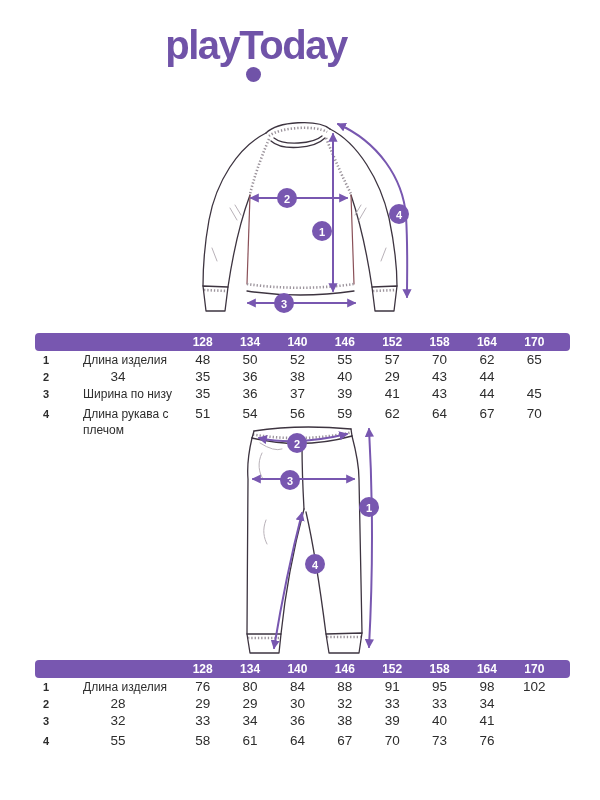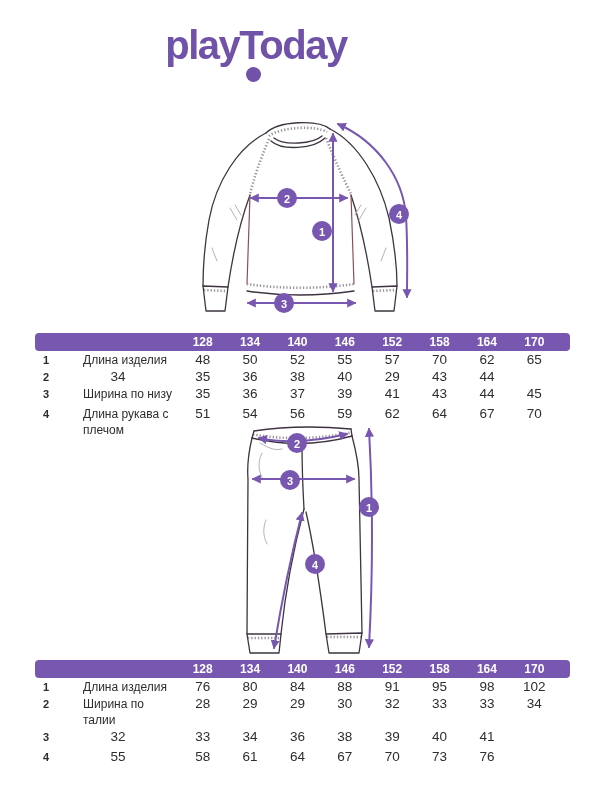--- a/index.html
+++ b/index.html
@@ -250,21 +250,20 @@
         <div class="t-val">80</div>
         <div class="t-val">84</div>
         <div class="t-val">88</div>
         <div class="t-val">91</div>
         <div class="t-val">95</div>
         <div class="t-val">98</div>
         <div class="t-val">102</div>
       </div>
       <div class="t-row">
         <div class="t-num">2</div>
-        <div class="t-label">Ширина по талии</div>
         <div class="t-val">28</div>
         <div class="t-val">29</div>
         <div class="t-val">29</div>
         <div class="t-val">30</div>
         <div class="t-val">32</div>
         <div class="t-val">33</div>
         <div class="t-val">33</div>
         <div class="t-val">34</div>
       </div>
       <div class="t-row">

